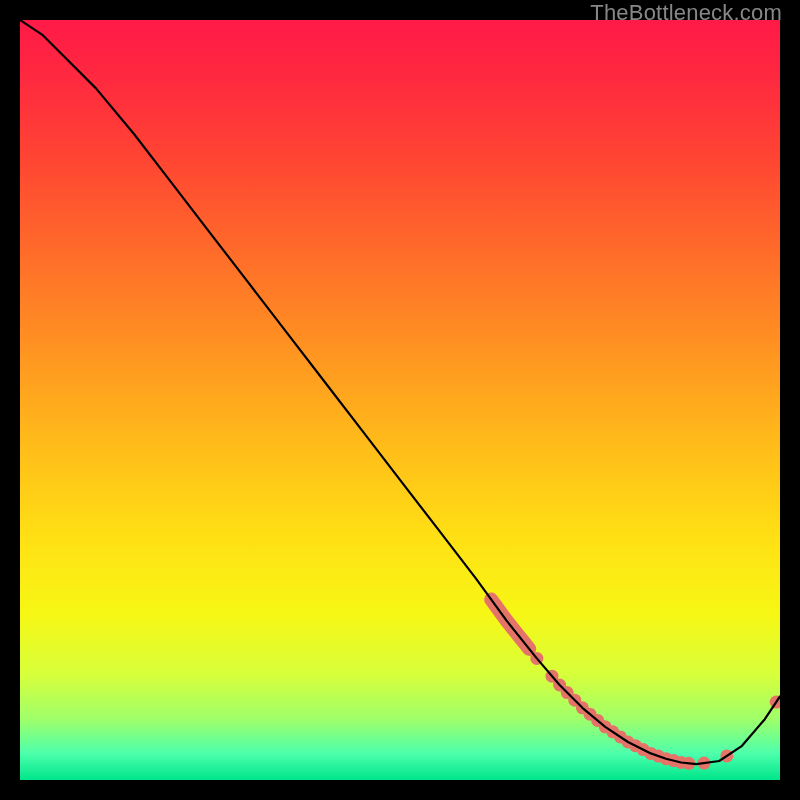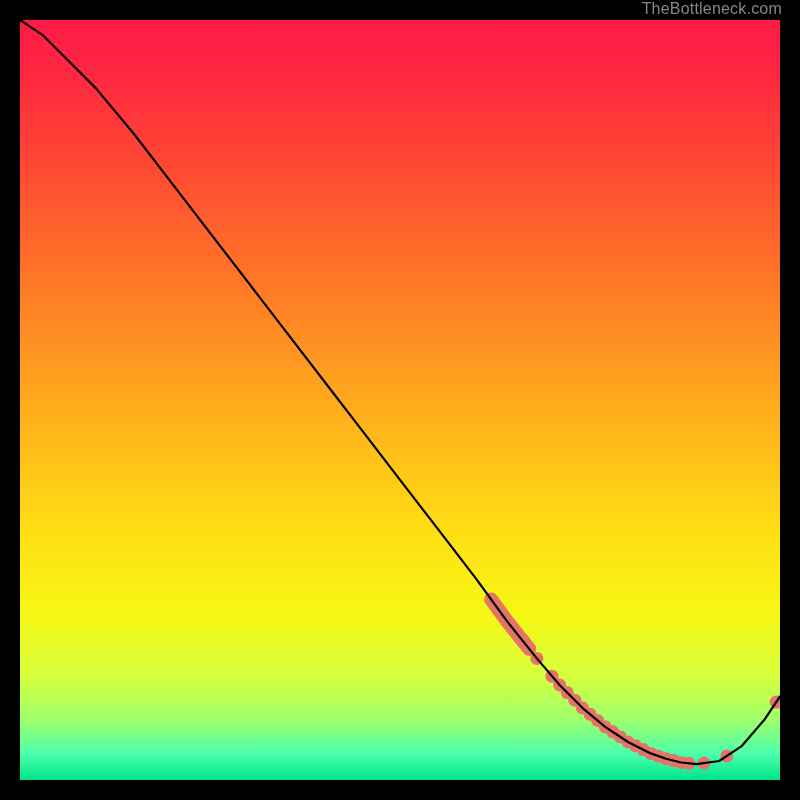--- a/index.html
+++ b/index.html
@@ -21,21 +21,21 @@
     left: 20px;
     top: 20px;
     width: 760px;
     height: 760px;
   }
   .watermark {
     position: absolute;
     top: 0;
     right: 18px;
     font-family: Arial, Helvetica, sans-serif;
-    font-size: 16px;
+    font-size: 22px;
     color: #878787;
     letter-spacing: 0.2px;
   }
   svg { display: block; }
 </style>
 </head>
 <body>
 
 <div class="frame">
   <div class="plot">

